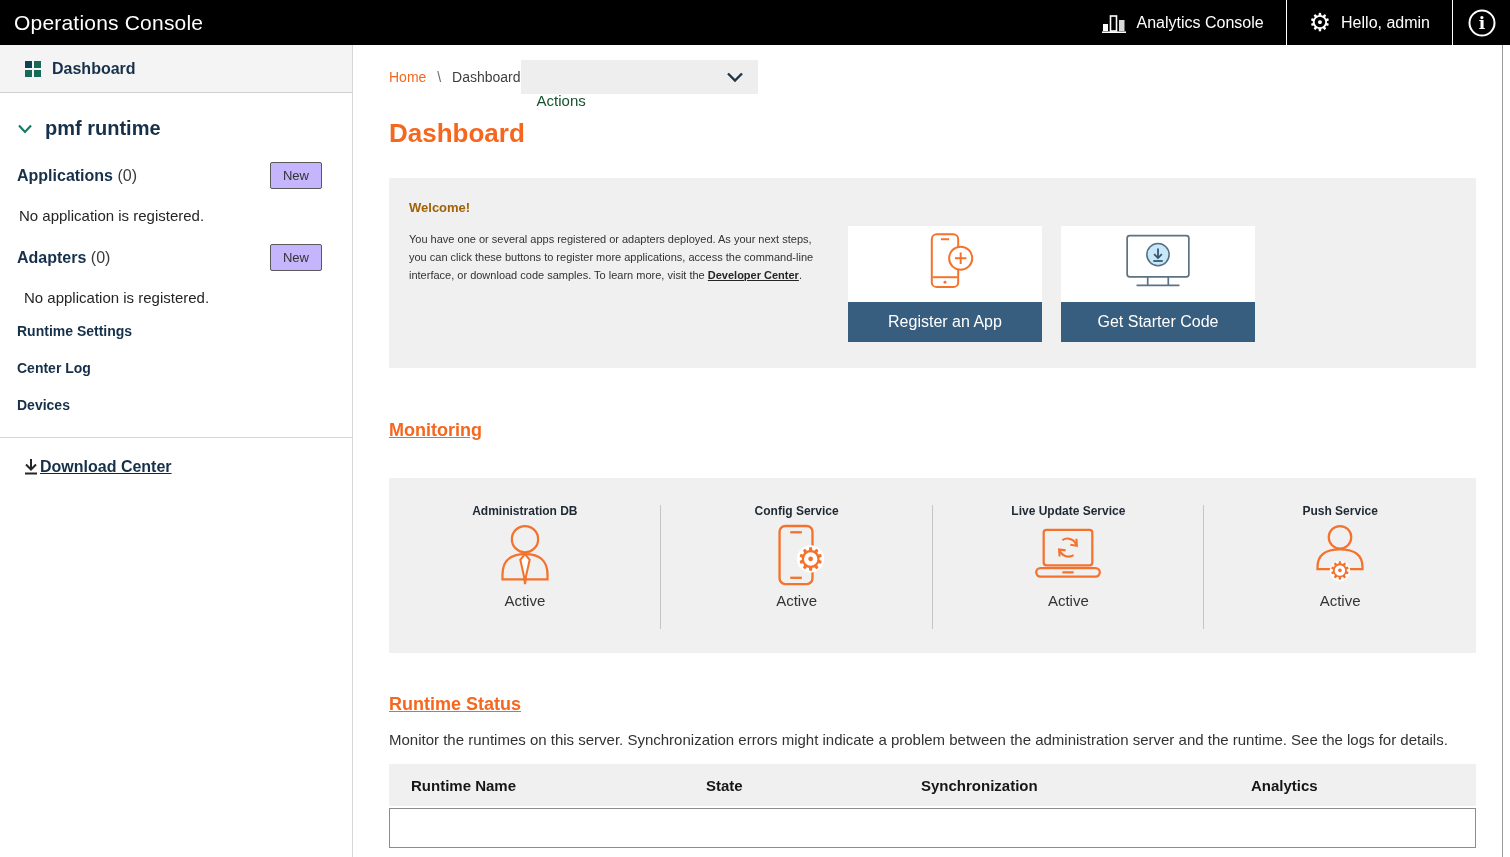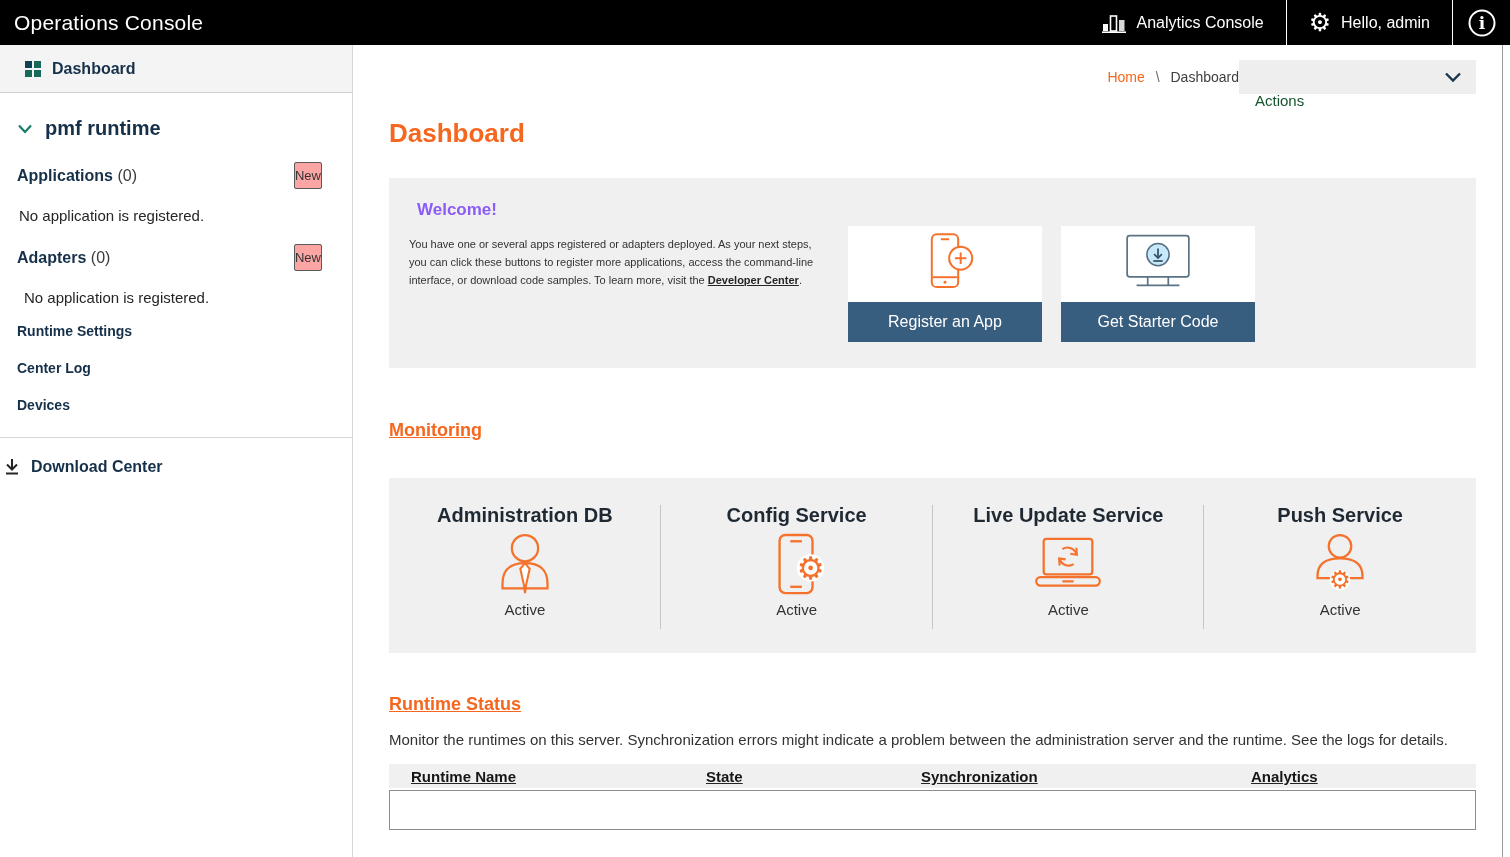--- a/index.html
+++ b/index.html
@@ -29,66 +29,66 @@
   .grid-icon span:nth-child(2){ background:#17695a; }
   .grid-icon span:nth-child(3){ background:#17695a; }
   .grid-icon span:nth-child(4){ background:#17695a; }
 
   .side-group { display:flex; align-items:center; gap:12px; padding:24px 0 8px 17px; cursor:pointer; }
   .side-group .label { font-size:20px; font-weight:700; color:#16304a; }
 
   .side-row { display:flex; align-items:center; justify-content:space-between; padding:14px 30px 6px 17px; }
   .side-row .label { font-size:16px; font-weight:700; color:#16304a; }
   .side-row .count { font-weight:400; color:#3a3a3a; }
-  .btn-new { background:#fca5a5; border:1px solid #5a5a5a; border-radius:2px; font-size:13px; color:#333; padding:5px 0; cursor:pointer; font-family:inherit; }
+  .btn-new { background:#c4b5fd; border:1px solid #5a5a5a; border-radius:2px; font-size:13px; color:#333; padding:5px 12px; cursor:pointer; font-family:inherit; }
   .side-empty { font-size:15px; color:#252525; padding:12px 0 6px 19px; }
   .side-empty.indent { padding-left:24px; }
   .side-link { font-size:14px; font-weight:700; color:#16304a; padding:11px 0 10px 17px; cursor:pointer; }
   .side-divider { border-top:1px solid #d6d6d6; margin:14px 0 0 0; }
-  .side-download { display:flex; align-items:center; gap:10px; padding:20px 0 0 3px; cursor:pointer; }
+  .side-download { display:flex; align-items:center; gap:0; padding:20px 0 0 22px; cursor:pointer;text-decoration:underline; }
   .side-download .label { font-size:16px; font-weight:700; color:#16304a; }
 
   
-  .crumb-row { display:flex; align-items:center; justify-content:flex-end; margin-top:15px; }
+  .crumb-row { display:flex; align-items:center; justify-content:flex-start; margin-top:15px; }
   .crumbs { font-size:14px; }
   .crumb-home { color:#f5671f; cursor:pointer; }
   .crumb-sep { color:#6b6b6b; margin:0 7px; }
   .crumb-cur { color:#3f3f3f; }
   .actions-box { width:237px; height:34px; background:#eeeeee; display:flex; align-items:center; justify-content:space-between; padding:0 14px 0 16px; cursor:pointer; }
   .actions-box .label { font-size:15px; color:#14532d;margin-top:47px; }
 
   
   .page-title { margin-top:24px; font-size:26px; font-weight:700; color:#f5671f; }
 
   
   .welcome { margin-top:29px; background:#f0f0f0; padding:22px 20px 26px 20px; display:flex; }
   .welcome-text { width:420px; }
-  .welcome-text h3 { font-size:17px; font-weight:700; color:#8b5cf6;margin-left:8px; }
+  .welcome-text h3 { font-size:13px; font-weight:700; color:#a16207; }
   .welcome-text p { margin-top:16px; font-size:11px; line-height:1.62; color:#323232; }
   .dev-link { font-weight:700; text-decoration:underline; color:#252525; cursor:pointer; }
   .cards { display:flex; gap:19px; margin-left:19px; margin-top:26px; }
   .card { width:194px; cursor:pointer; }
   .card-top { height:76px; background:#fff; display:flex; align-items:center; justify-content:center; }
   .card-bar { height:40px; background:#375d7f; display:flex; align-items:center; justify-content:center; color:#fff; font-size:16px; }
 
   
   .section-h { font-size:18px; font-weight:700; color:#f5671f;text-decoration:underline; }
   .monitoring-h { margin-top:52px; }
   .monitor-panel { margin-top:37px; background:#f0f0f0; height:175px; display:grid; grid-template-columns:1fr 1fr 1fr 1fr; }
   .svc { position:relative; display:flex; flex-direction:column; align-items:center; padding-top:26px; }
   .svc:not(:last-child)::after { content:""; position:absolute; right:0; top:27px; bottom:24px; border-right:1px solid #c6c6c6; }
-  .svc-name { font-size:20px; font-weight:700; color:#1f2933; }
+  .svc-name { font-size:12px; font-weight:700; color:#1f2933; }
   .svc-icon { height:68px; display:flex; align-items:center; justify-content:center; margin-top:4px; }
   .svc-status { font-size:15px; color:#333; margin-top:2px; }
 
   
   .runtime-h { margin-top:41px; }
   .runtime-desc { margin-top:13px; font-size:15px; line-height:1.55; color:#323232; }
   .rt-table { margin-top:13px; }
-  .rt-head { background:#f0f0f0; height:24px; display:grid; grid-template-columns:295px 215px 330px 1fr; align-items:center;text-decoration:underline; }
+  .rt-head { background:#f0f0f0; height:42px; display:grid; grid-template-columns:295px 215px 330px 1fr; align-items:center; }
   .rt-head div { padding-left:22px; font-size:15px; font-weight:700; color:#161616; }
   .rt-empty-row { height:40px; background:#fff; border:1px solid #8d8d8d; margin-top:2px; }
 
   svg { display:block; }
 </style>
 </head>
 <body>
 
 <div class="topbar">
   <div class="topbar-title">Operations Console</div>

